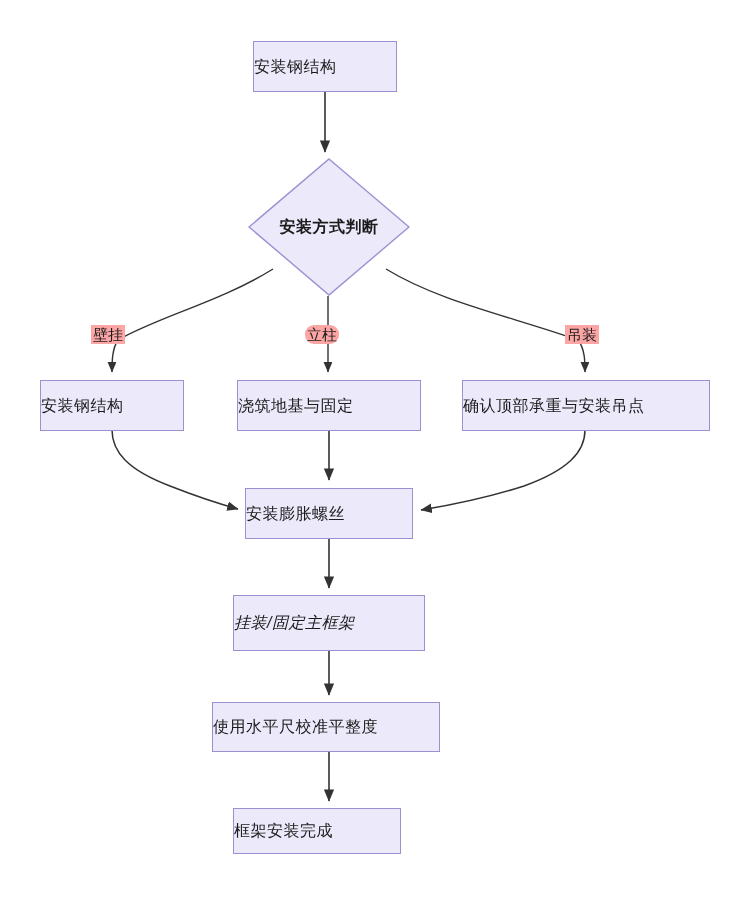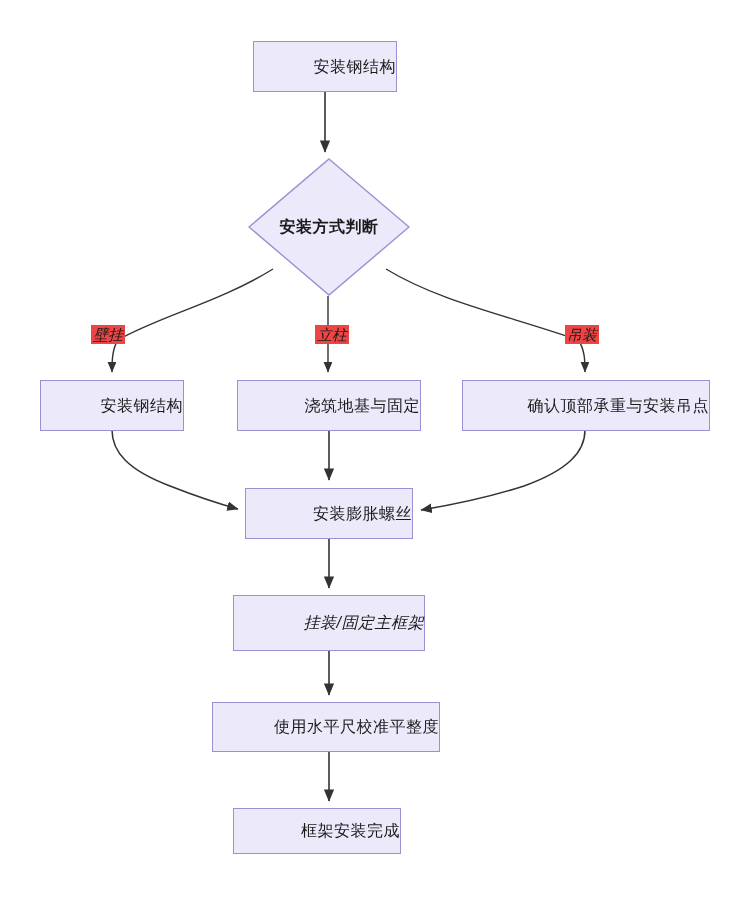--- a/index.html
+++ b/index.html
@@ -24,21 +24,21 @@
     top: 0;
     width: 750px;
     height: 904px;
     pointer-events: none;
   }
   .node {
     position: absolute;
     box-sizing: border-box;
     display: flex;
     align-items: center;
-    justify-content: flex-end;
+    justify-content: flex-start;
     background: #ebe9fa;
     border: 1px solid #9d8fd2;
     color: #1b1b1b;
     font-size: 16px;
     line-height: 1.2;
     letter-spacing: 0.5px;
     white-space: nowrap;
     z-index: 2;
   }
   .node-label {
@@ -65,28 +65,27 @@
     display: flex;
     align-items: center;
     justify-content: center;
     color: #1b1b1b;
     font-size: 16px;
     letter-spacing: 0.5px;
     white-space: nowrap;
   }
   .edge-label {
     position: absolute;
-    background: #ef4444;
+    background: #fca5a5;
     color: #1b1b1b;
     font-size: 15px;
     line-height: 1.15;
     padding: 1px 2px;
     white-space: nowrap;
     z-index: 3;
-    font-style: italic;
   }
 </style>
 </head>
 <body>
 
 <div id="canvas">
 
   <svg id="edges" viewBox="0 0 750 904" width="750" height="904" xmlns="http://www.w3.org/2000/svg">
     <defs>
       <marker id="arrowhead" markerWidth="9" markerHeight="9" refX="7.2" refY="3.2" orient="auto" markerUnits="strokeWidth">
@@ -122,21 +121,21 @@
   <div class="decision" style="left:248px; top:158px; width:162px; height:138px;font-weight:bold;">
     <svg class="diamond-shape" viewBox="0 0 162 138" preserveAspectRatio="none">
       <polygon points="81,1 161,69 81,137 1,69" fill="#ebe9fa" stroke="#9d8fd2" stroke-width="1.4"></polygon>
     </svg>
     <div class="decision-text">安装方式判断</div>
   </div>
 
   <div class="edge-label" style="left:91px; top:325px;">
     <span>壁挂</span>
   </div>
-  <div class="edge-label" style="left:315px; top:325px;">
+  <div class="edge-label" style="left:305px; top:325px;border-radius:9px;">
     <span>立柱</span>
   </div>
   <div class="edge-label" style="left:565px; top:325px;text-align:right;">
     <span>吊装</span>
   </div>
 
   <div class="node" style="left:40px; top:380px; width:144px; height:51px;">
     <span class="node-label">安装钢结构</span>
   </div>
 

